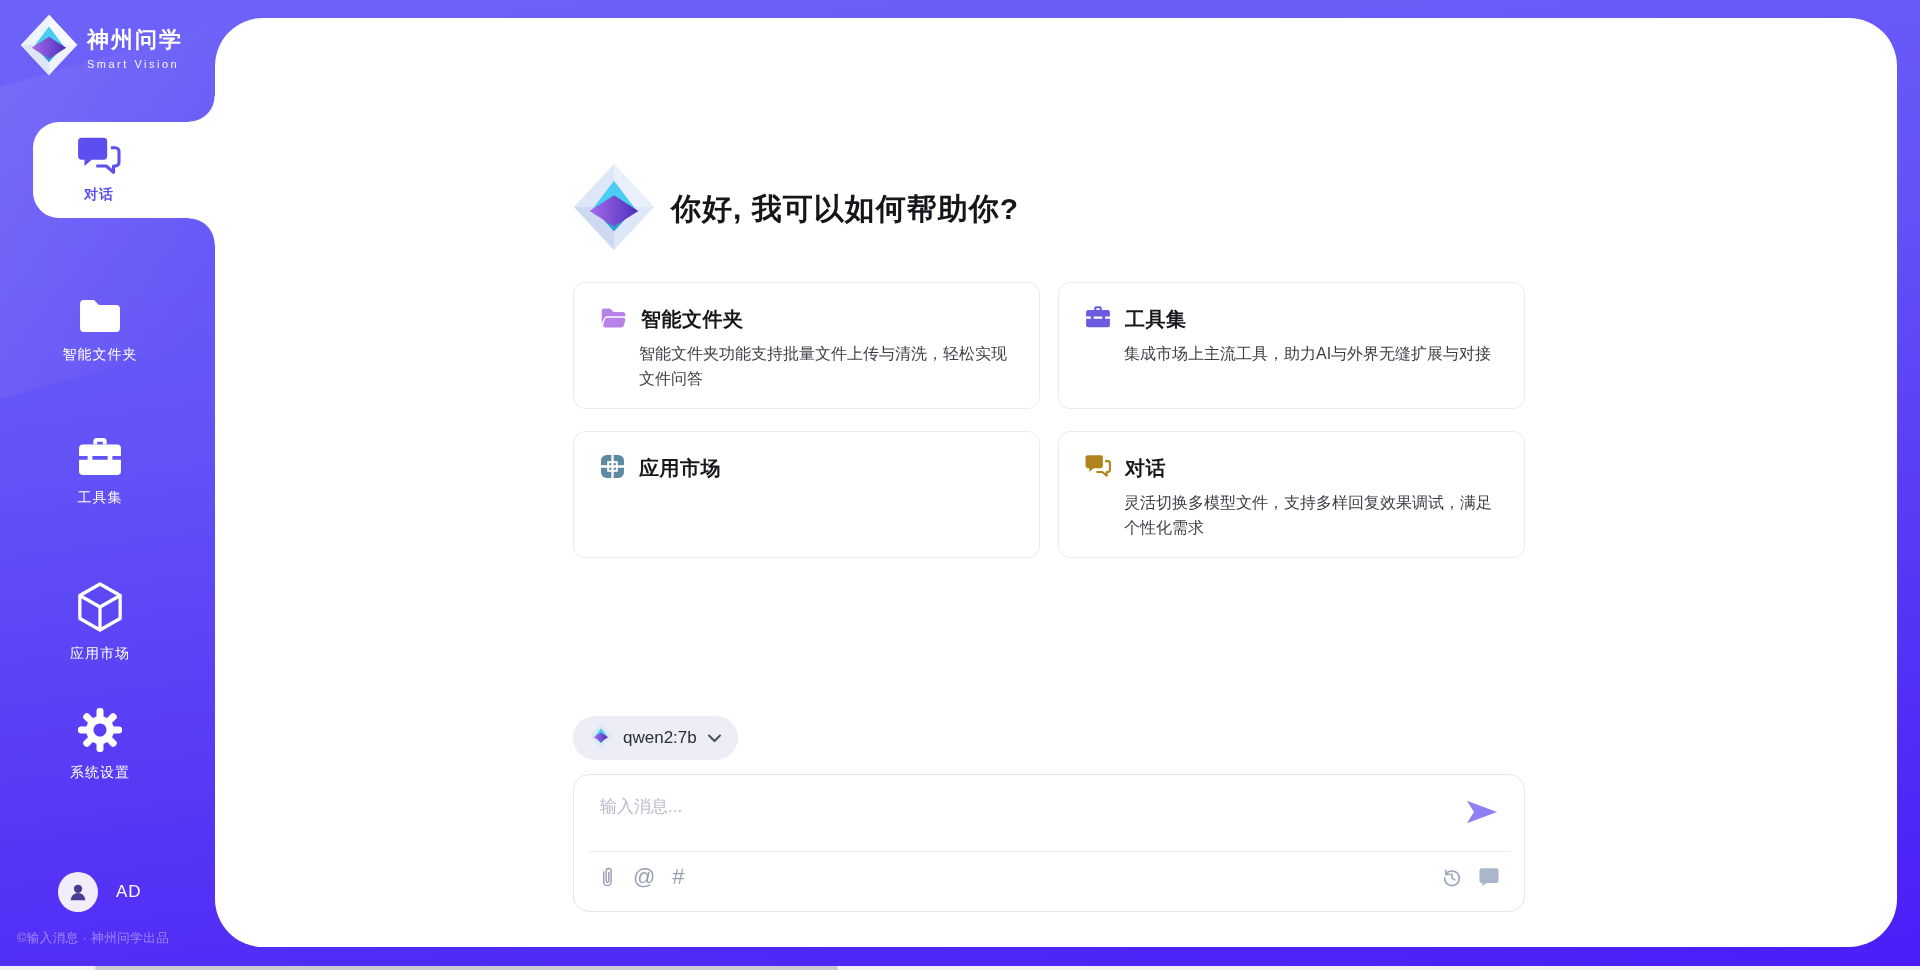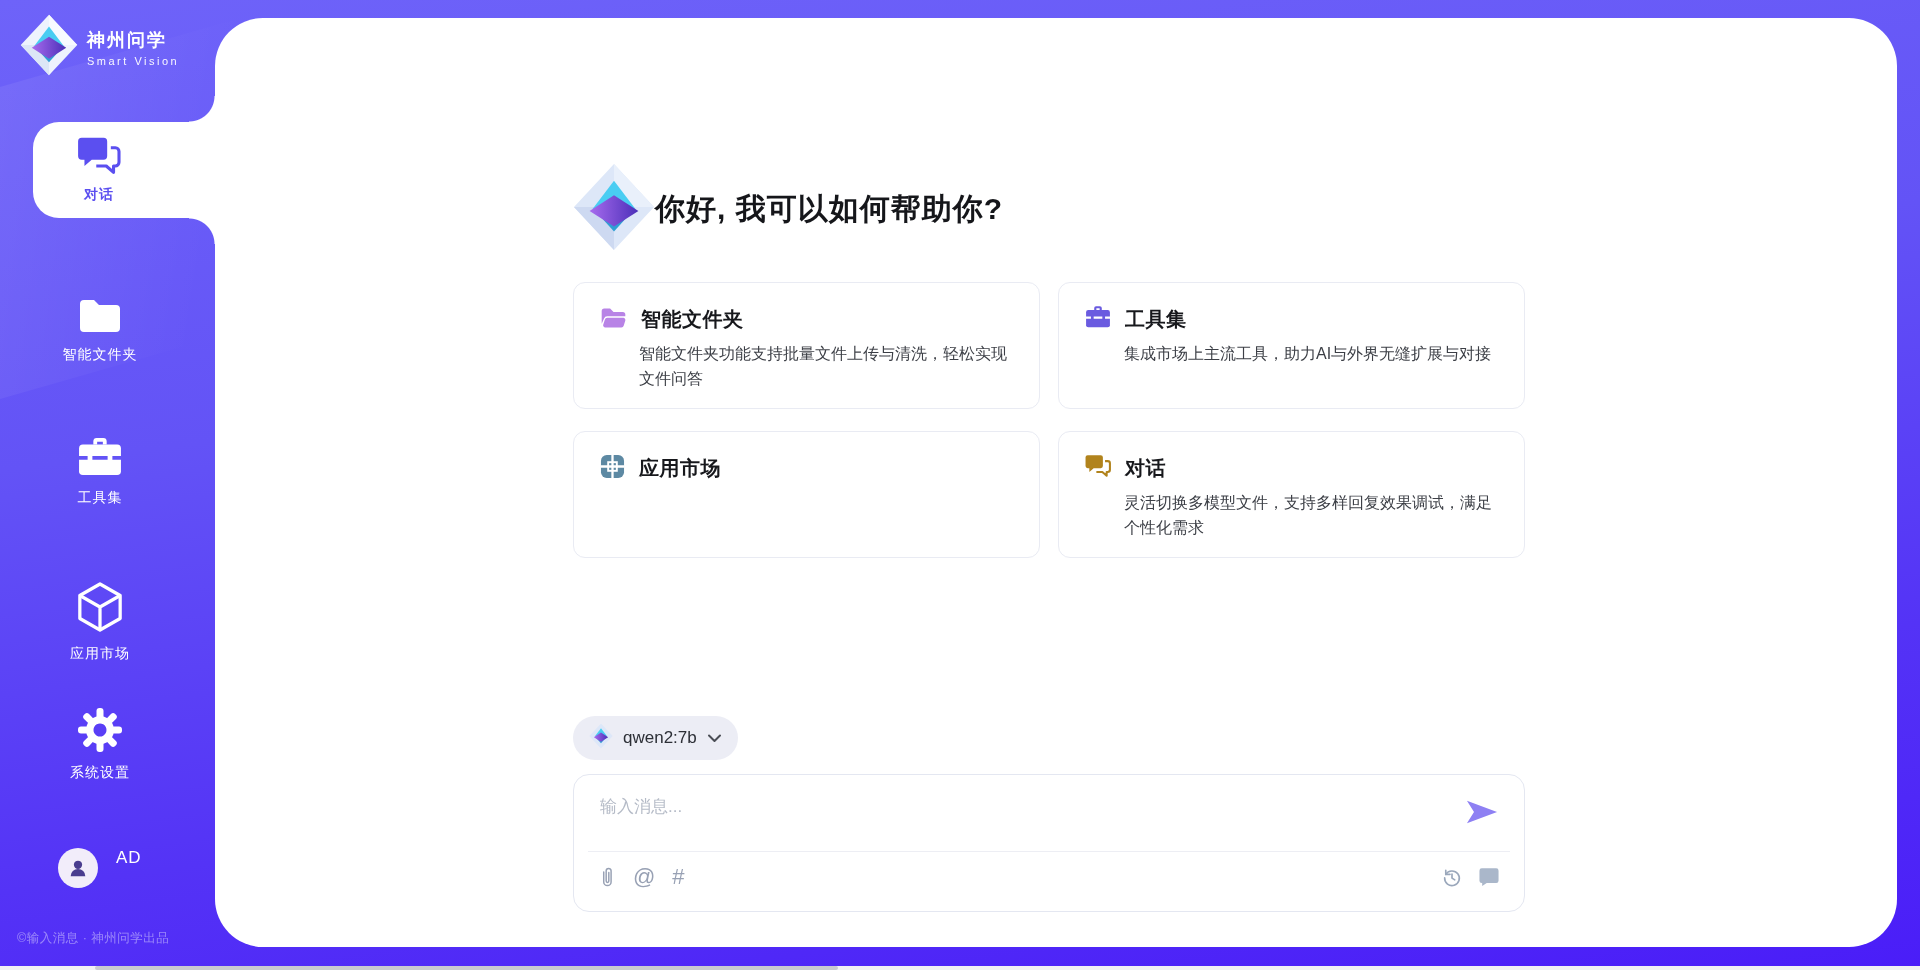--- a/index.html
+++ b/index.html
@@ -21,48 +21,48 @@
          transform:rotate(-16deg);pointer-events:none;}
 
   
   .main-panel{position:absolute;left:215px;top:18px;right:23px;bottom:23px;
          background:#fff;border-radius:48px;overflow:hidden;}
   .content-col{width:952px;margin-left:358px;}
 
   
   .sidebar{position:absolute;left:0;top:0;width:215px;height:100%;}
   .brand{position:absolute;left:20px;top:14px;display:flex;align-items:center;gap:9px;color:#fff;}
-  .brand-name{font-size:18px;font-weight:700;letter-spacing:2px;}
+  .brand-name{font-size:22px;font-weight:700;letter-spacing:2px;}
   .brand-sub{font-size:11px;letter-spacing:2.5px;margin-top:3px;opacity:.95;}
 
   .nav-item{position:absolute;left:0;width:200px;display:flex;flex-direction:column;
          align-items:center;gap:8px;color:#fff;cursor:pointer;}
   .nav-item .nav-label{font-size:14px;letter-spacing:1px;}
   .nav-folders{top:296px;} .nav-tools{top:437px;} .nav-market{top:581px;} .nav-settings{top:708px;}
 
   .nav-tab{position:absolute;left:33px;top:122px;width:182px;height:96px;background:#fff;
          border-radius:26px 0 0 26px;display:flex;flex-direction:column;align-items:center;
          justify-content:center;gap:6px;padding-right:50px;box-sizing:border-box;
          color:var(--accent-purple);cursor:pointer;}
   .nav-tab .nav-label{font-size:14px;font-weight:600;letter-spacing:1px;}
   .nav-tab::before{content:'';position:absolute;top:-26px;right:0;width:26px;height:26px;
          background:radial-gradient(circle at 0 0,rgba(255,255,255,0) 25px,#fff 26px);}
   .nav-tab::after{content:'';position:absolute;bottom:-26px;right:0;width:26px;height:26px;
          background:radial-gradient(circle at 0 100%,rgba(255,255,255,0) 25px,#fff 26px);}
 
-  .user-row{position:absolute;left:58px;top:848px;display:flex;align-items:flex-start;gap:18px;
+  .user-row{position:absolute;left:58px;top:872px;display:flex;align-items:center;gap:18px;
          color:#fff;cursor:pointer;}
   .avatar{width:40px;height:40px;border-radius:50%;background:#f2edfa;display:flex;
          align-items:center;justify-content:center;}
   .user-name{font-size:17px;letter-spacing:1px;}
   .side-footer{position:absolute;left:17px;top:930px;font-size:12.5px;letter-spacing:.5px;
          color:rgba(255,255,255,.42);}
 
   
-  .hero{display:flex;align-items:center;margin-top:145px;}
+  .hero{display:flex;align-items:center;gap:16px;margin-top:145px;}
   .hero-title{font-size:30px;font-weight:700;color:#15161a;letter-spacing:1px;}
 
   
   .cards{display:grid;grid-template-columns:467px 467px;column-gap:18px;row-gap:22px;margin-top:27px;}
   .card{box-sizing:border-box;height:127px;border:1px solid #e9ebf3;border-radius:12px;
         padding:22px 26px 0 26px;background:#fff;cursor:pointer;}
   .card-head{display:flex;align-items:center;gap:14px;}
   .card-title{font-size:20px;font-weight:700;color:#17181c;letter-spacing:.5px;}
   .card-desc{margin:9px 0 0 39px;font-size:16px;line-height:1.55;color:#3c3f46;}
 

